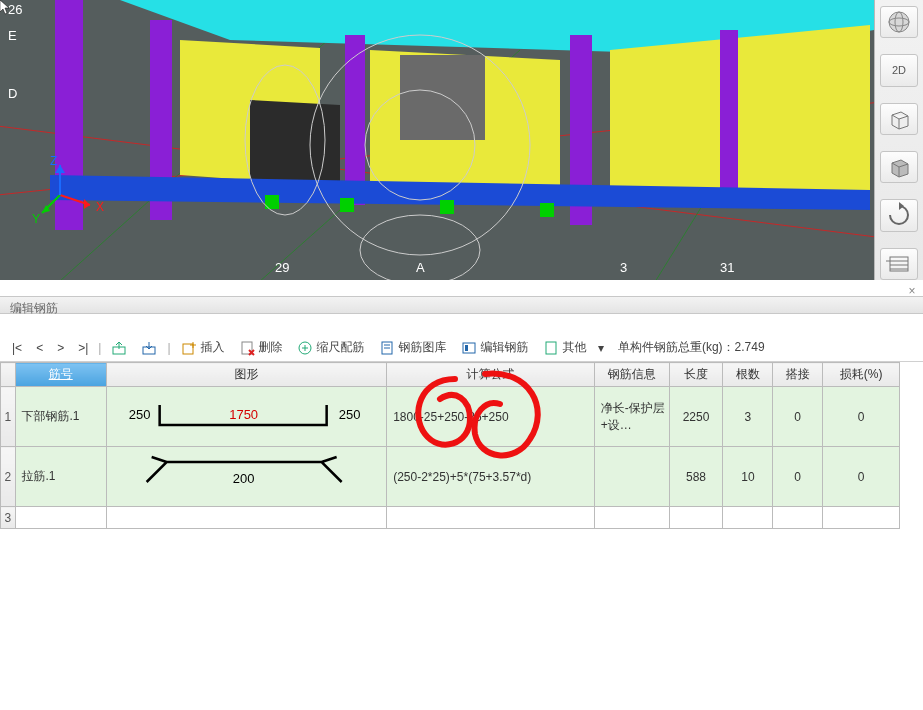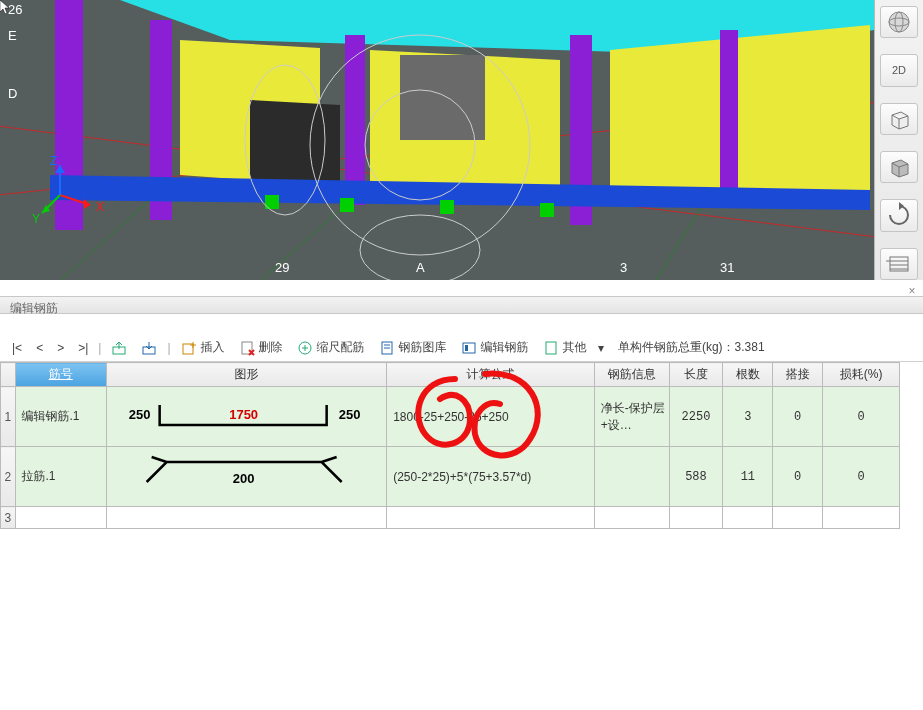--- a/index.html
+++ b/index.html
@@ -25,23 +25,23 @@
   
   .table-wrap { width: 900px; position: relative; }
   table { border-collapse: collapse; width: 100%; table-layout: fixed; }
   th, td { border: 1px solid #bbb; font-size: 12px; color: #333; padding: 0; vertical-align: middle; text-align: center; height: 22px; overflow: hidden; }
   th { background: linear-gradient(#f6f6f6,#e9e9e9); font-weight: normal; height: 24px; }
   th.active { background: linear-gradient(#7ec3f2,#4aa3e0); color: #fff; text-decoration: underline; }
   .rownum { width: 14px; background: linear-gradient(#f6f6f6,#e9e9e9); color:#555;}
   tbody tr { height: 58px; }
   tbody tr.r3 { height: 22px; }
   tbody td.data { background: #e3f4e0; text-align: left; padding-left: 6px; }
-  tbody td.data.center { text-align: center; padding-left: 0; font-family: Liberation Mono, monospace; }
+  tbody td.data.center { text-align: center; padding-left: 0; }
   tbody tr.r3 td.data { background: #fff; }
-  .shape-cell { background: #e3f4e0; position: relative; font-weight: bold; }
+  .shape-cell { background: #e3f4e0; position: relative; }
   .shape-cell svg { width: 100%; height: 56px; }
   
   .annot { position: absolute; pointer-events: none; z-index: 50; }
   .annot svg { width: 170px; height: 110px; }
   
   
   col.c0{width:14px}col.c1{width:88px}col.c2{width:270px}col.c3{width:200px}col.c4{width:72px}col.c5{width:52px}col.c6{width:48px}col.c7{width:48px}col.c8{width:74px}
 </style>
 </head>
 <body>
@@ -200,21 +200,21 @@
   <span class="tb-btn">
       <svg class="tb-icon" viewBox="0 0 16 16">
         <rect x="2" y="3" width="12" height="10" fill="none" stroke="#26a"></rect>
         <rect x="4" y="5" width="3" height="6" fill="#26a"></rect>
       </svg>
       <span>编辑钢筋</span>
     </span>
   <span class="tb-btn"><svg class="tb-icon" viewBox="0 0 16 16">
         <rect x="3" y="2" width="10" height="12" fill="none" stroke="#2a7"></rect>
       </svg><span>其他</span>&nbsp;<span>▾</span></span>
-  <span class="summary-label"><span>单构件钢筋总重(kg)：</span><span>3.381</span></span>
+  <span class="summary-label"><span>单构件钢筋总重(kg)：</span><span>2.749</span></span>
 </div>
 
 <div class="table-wrap">
 <table>
   <colgroup>
         <col class="c0">
         <col class="c1">
         <col class="c2">
         <col class="c3">
         <col class="c4">
@@ -232,21 +232,21 @@
       <th>钢筋信息</th>
       <th>长度</th>
       <th>根数</th>
       <th>搭接</th>
       <th>损耗(%)</th>
     </tr>
   </thead>
   <tbody>
     <tr>
       <td class="rownum">1</td>
-      <td class="data">编辑钢筋.1</td>
+      <td class="data">下部钢筋.1</td>
       <td class="shape-cell">
         <svg viewBox="0 0 270 56">
           <text x="28" y="32" font-size="13" fill="#000" text-anchor="middle">250</text>
           <path d="M48 18 L48 38 L215 38 L215 18" fill="none" stroke="#000" stroke-width="2.5"></path>
           <text x="132" y="32" font-size="13" fill="#d40000" text-anchor="middle">1750</text>
           <text x="238" y="32" font-size="13" fill="#000" text-anchor="middle">250</text>
         </svg>
       </td>
       <td class="data">1800-25+250-25+250</td>
       <td class="data">净长-保护层+设…</td>
@@ -260,21 +260,21 @@
       <td class="data">拉筋.1</td>
       <td class="shape-cell">
         <svg viewBox="0 0 270 56">
           <path d="M35 35 L55 15 L210 15 L230 35 M55 15 L40 10 M210 15 L225 10" fill="none" stroke="#000" stroke-width="2.5"></path>
           <text x="132" y="36" font-size="13" fill="#000" text-anchor="middle">200</text>
         </svg>
       </td>
       <td class="data">(250-2*25)+5*(75+3.57*d)</td>
       <td class="data"></td>
       <td class="data center">588</td>
-      <td class="data center">11</td>
+      <td class="data center">10</td>
       <td class="data center">0</td>
       <td class="data center">0</td>
     </tr>
     <tr class="r3">
       <td class="rownum">3</td>
       <td class="data"></td>
           <td class="data"></td>
           <td class="data"></td>
           <td class="data"></td>
           <td class="data"></td>

